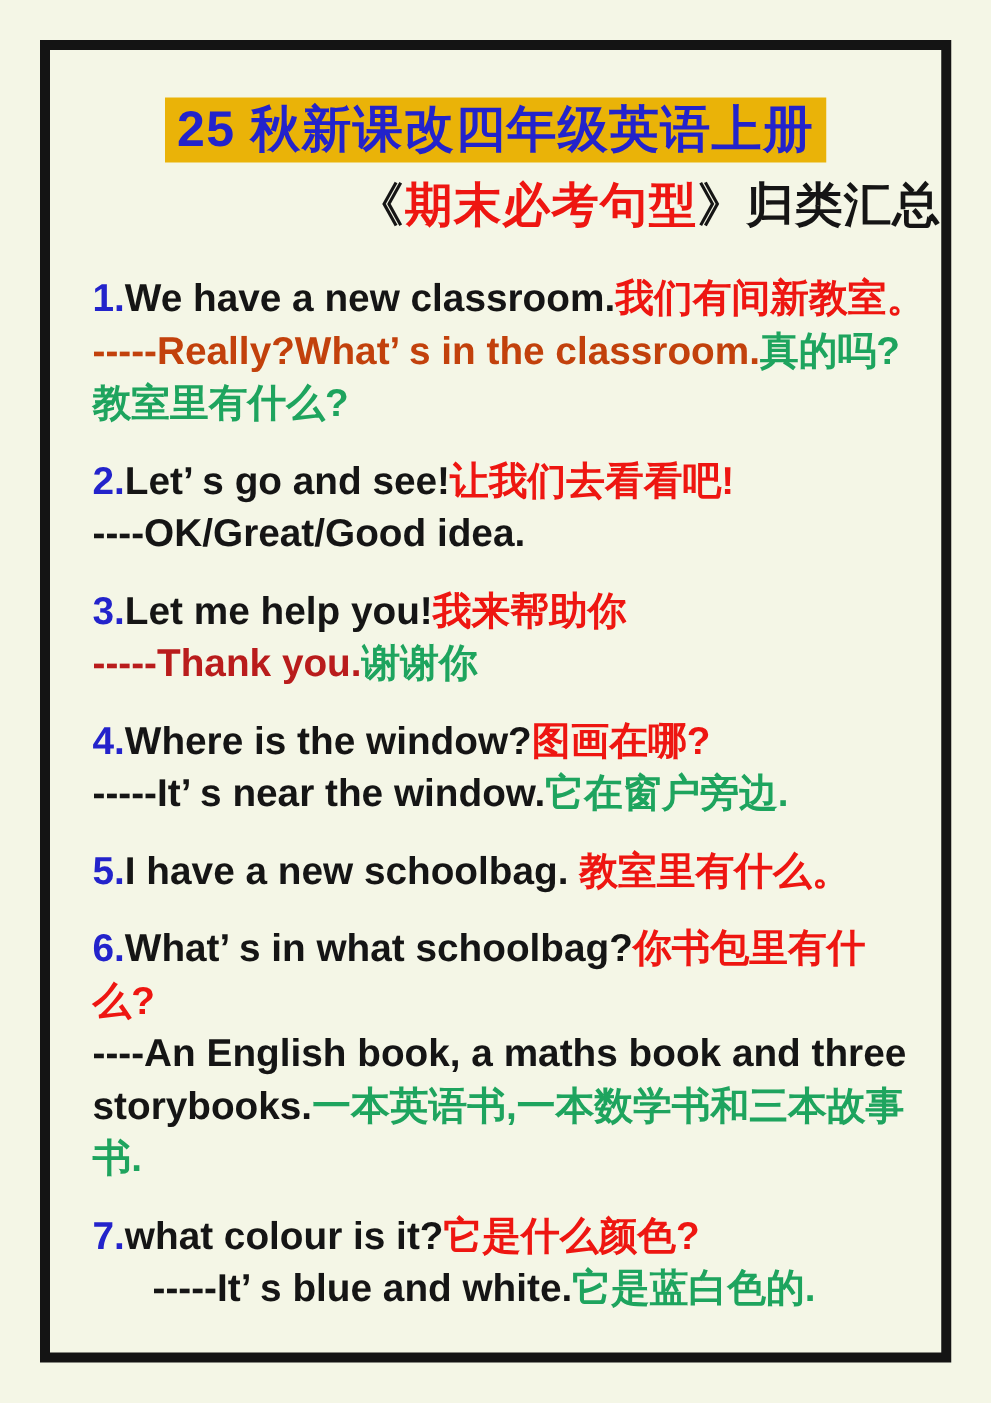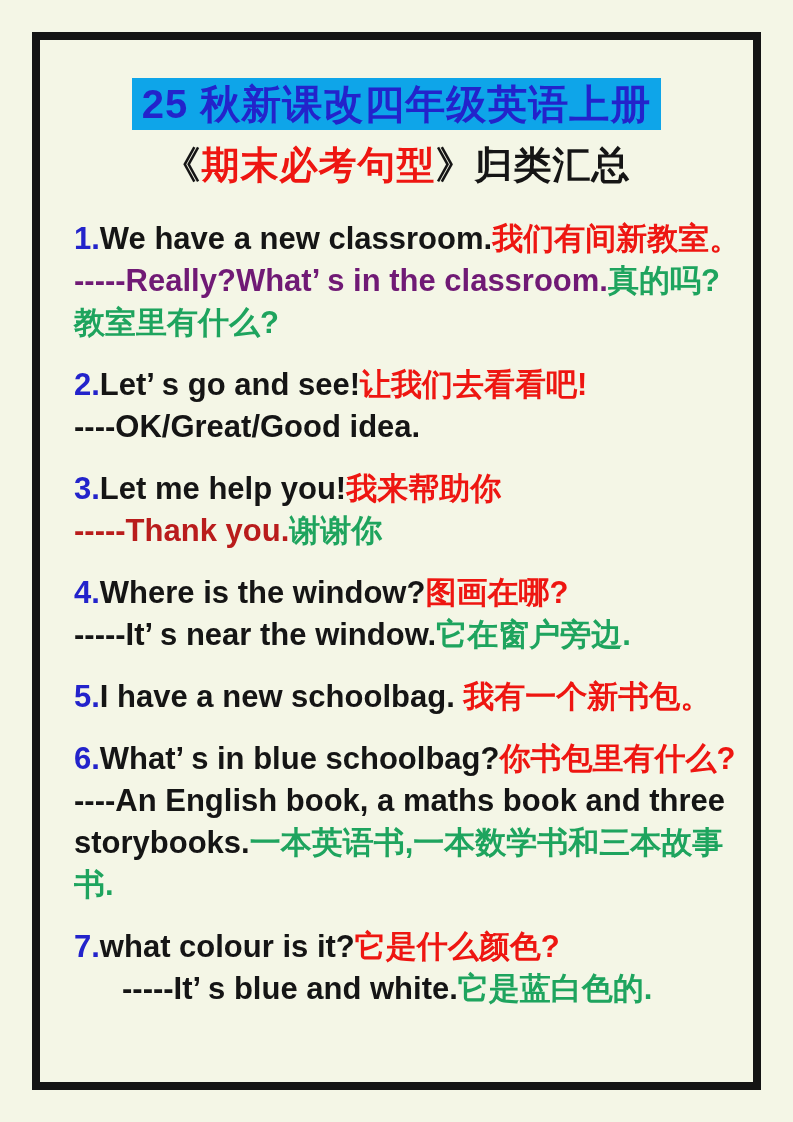--- a/index.html
+++ b/index.html
@@ -28,21 +28,21 @@
     margin-top: 38px;
   }
   .title {
     display: inline-block;
     font-size: 40px;
     line-height: 50px;
     padding: 1px 10px;
     letter-spacing: 1px;
   }
   .subtitle {
-    text-align: center;
+    text-align: right;
     font-size: 38px;
     line-height: 46px;
     margin-top: 12px;
     color: #151515;
     letter-spacing: 1px;
   }
   .items {
     margin: 30px 12px 0 34px;
     font-size: 31px;
     line-height: 42px;
@@ -52,47 +52,47 @@
   }
   .line {
     word-break: break-word;
   }
 </style>
 </head>
 <body style="background: rgb(244, 246, 230);">
 
 <div class="frame" style="border-color: rgb(20, 20, 20);">
   <div class="title-wrap">
-    <span class="title" style="color: rgb(35, 35, 203); background: #0ea5e9;">25 秋新课改四年级英语上册</span>
+    <span class="title" style="color: rgb(35, 35, 203); background: #eab308;">25 秋新课改四年级英语上册</span>
   </div>
   <div class="subtitle" style="color: rgb(21, 21, 21);">
     <span>《</span><span class="subtitle-em" style="color: rgb(238, 22, 17);">期末必考句型</span><span>》</span><span>归类汇总</span>
   </div>
   <div class="items" id="items">
       <div class="item">
         <div class="line"><span style="color: rgb(35, 35, 203);">1.</span><span style="color: rgb(21, 21, 21);">We have a new classroom.</span><span style="color: rgb(238, 22, 17);">我们有间新教室。</span></div>
-        <div class="line"><span style="color: #701a75; text-align: right;">-----Really?What’ s in the classroom.</span><span style="color: rgb(30, 164, 94);">真的吗?教室里有什么?</span></div>
+        <div class="line"><span style="color: #c2410c; text-align: right;">-----Really?What’ s in the classroom.</span><span style="color: rgb(30, 164, 94);">真的吗?教室里有什么?</span></div>
       </div>
       <div class="item">
         <div class="line"><span style="color: rgb(35, 35, 203);">2.</span><span style="color: rgb(21, 21, 21);">Let’ s go and see!</span><span style="color: rgb(238, 22, 17);">让我们去看看吧!</span></div>
         <div class="line"><span style="color: rgb(21, 21, 21); margin-top: 44px;">----OK/Great/Good idea.</span></div>
       </div>
       <div class="item">
         <div class="line"><span style="color: rgb(35, 35, 203);">3.</span><span style="color: rgb(21, 21, 21);">Let me help you!</span><span style="color: rgb(238, 22, 17);">我来帮助你</span></div>
         <div class="line"><span style="color: #b91c1c;">-----Thank you.</span><span style="color: rgb(30, 164, 94);">谢谢你</span></div>
       </div>
       <div class="item">
         <div class="line"><span style="color: rgb(35, 35, 203);">4.</span><span style="color: rgb(21, 21, 21);">Where is the window?</span><span style="color: rgb(238, 22, 17);">图画在哪?</span></div>
         <div class="line"><span style="color: rgb(21, 21, 21);">-----It’ s near the window.</span><span style="color: rgb(30, 164, 94);">它在窗户旁边.</span></div>
       </div>
       <div class="item">
-        <div class="line"><span style="color: rgb(35, 35, 203);">5.</span><span style="color: rgb(21, 21, 21);">I have a new schoolbag. </span><span style="color: rgb(238, 22, 17);">我有一个新书包。</span></div>
+        <div class="line"><span style="color: rgb(35, 35, 203);">5.</span><span style="color: rgb(21, 21, 21);">I have a new schoolbag. </span><span style="color: rgb(238, 22, 17);">教室里有什么。</span></div>
       </div>
       <div class="item">
-        <div class="line"><span style="color: rgb(35, 35, 203);">6.</span><span style="color: rgb(21, 21, 21);">What’ s in blue schoolbag?</span><span style="color: rgb(238, 22, 17);">你书包里有什么?</span></div>
+        <div class="line"><span style="color: rgb(35, 35, 203);">6.</span><span style="color: rgb(21, 21, 21);">What’ s in what schoolbag?</span><span style="color: rgb(238, 22, 17);">你书包里有什么?</span></div>
         <div class="line"><span style="color: rgb(21, 21, 21);">----An English book, a maths book and three storybooks.</span><span style="color: rgb(30, 164, 94);">一本英语书,一本数学书和三本故事书.</span></div>
       </div>
       <div class="item">
         <div class="line"><span style="color: rgb(35, 35, 203);">7.</span><span style="color: rgb(21, 21, 21);">what colour is it?</span><span style="color: rgb(238, 22, 17);">它是什么颜色?</span></div>
         <div class="line"><span style="color: rgb(21, 21, 21); margin-left: 48px;">-----It’ s blue and white.</span><span style="color: rgb(30, 164, 94);">它是蓝白色的.</span></div>
       </div>
     </div>
 </div>
 
 </body></html>

